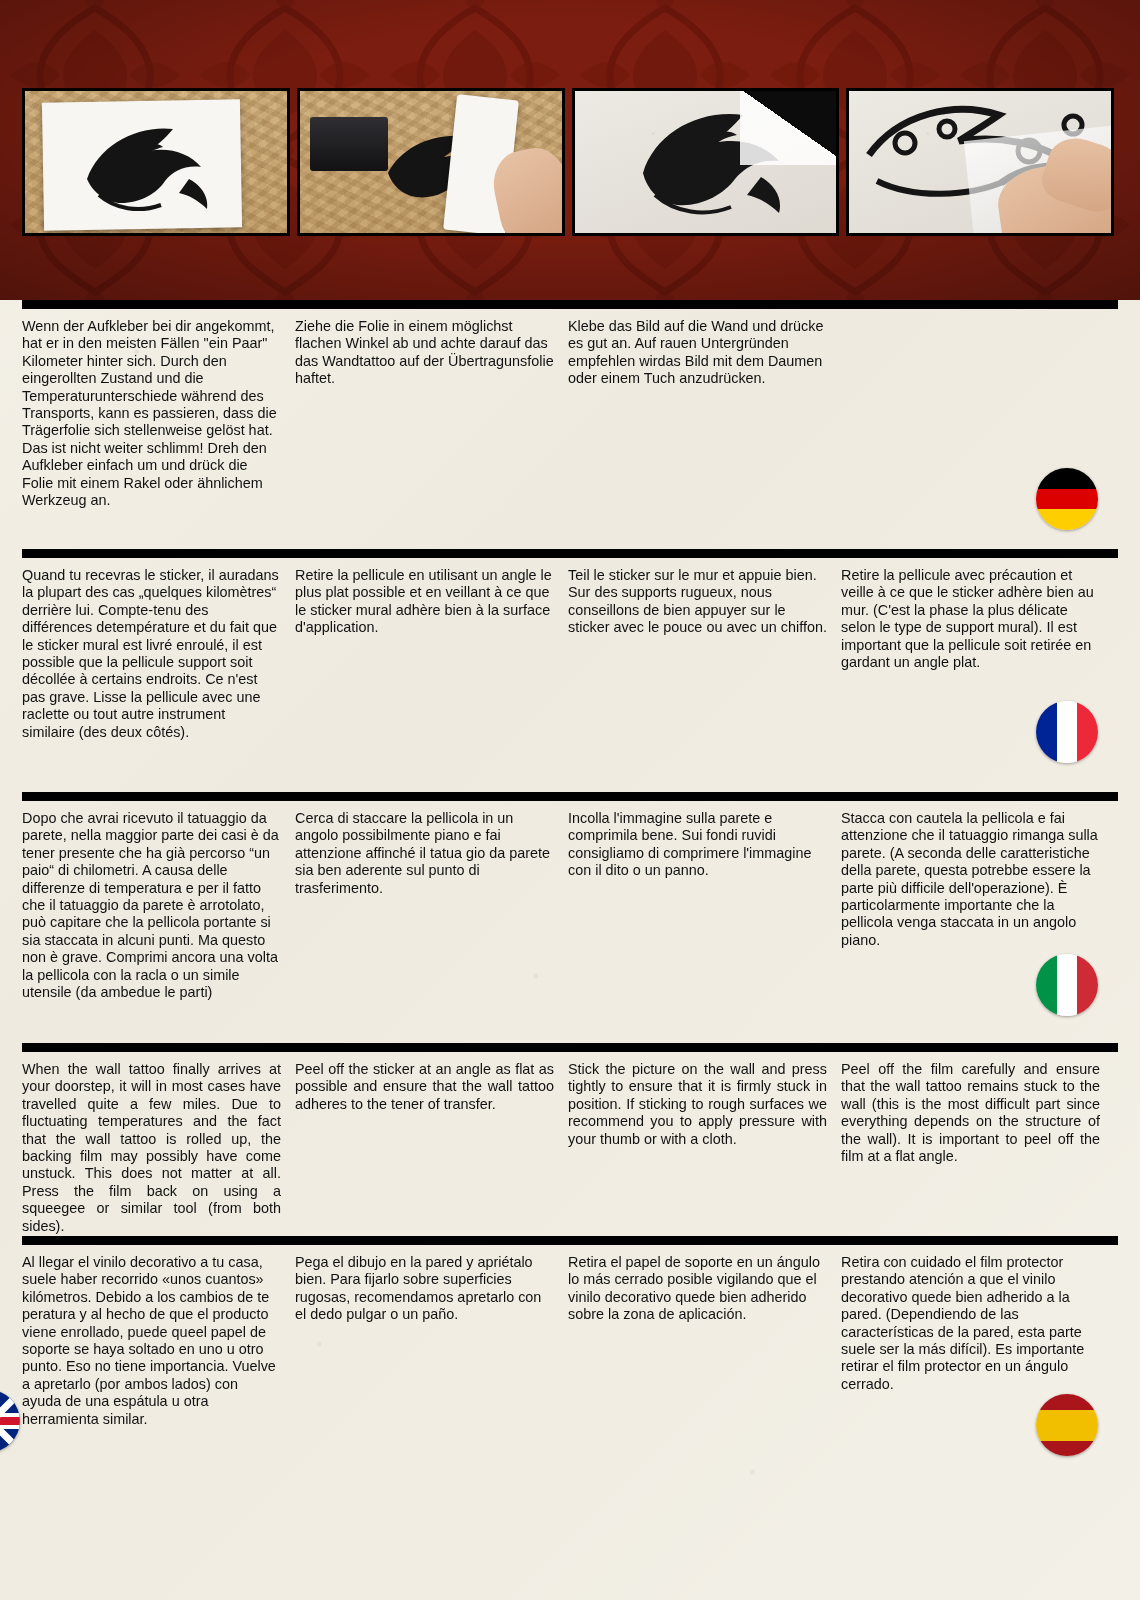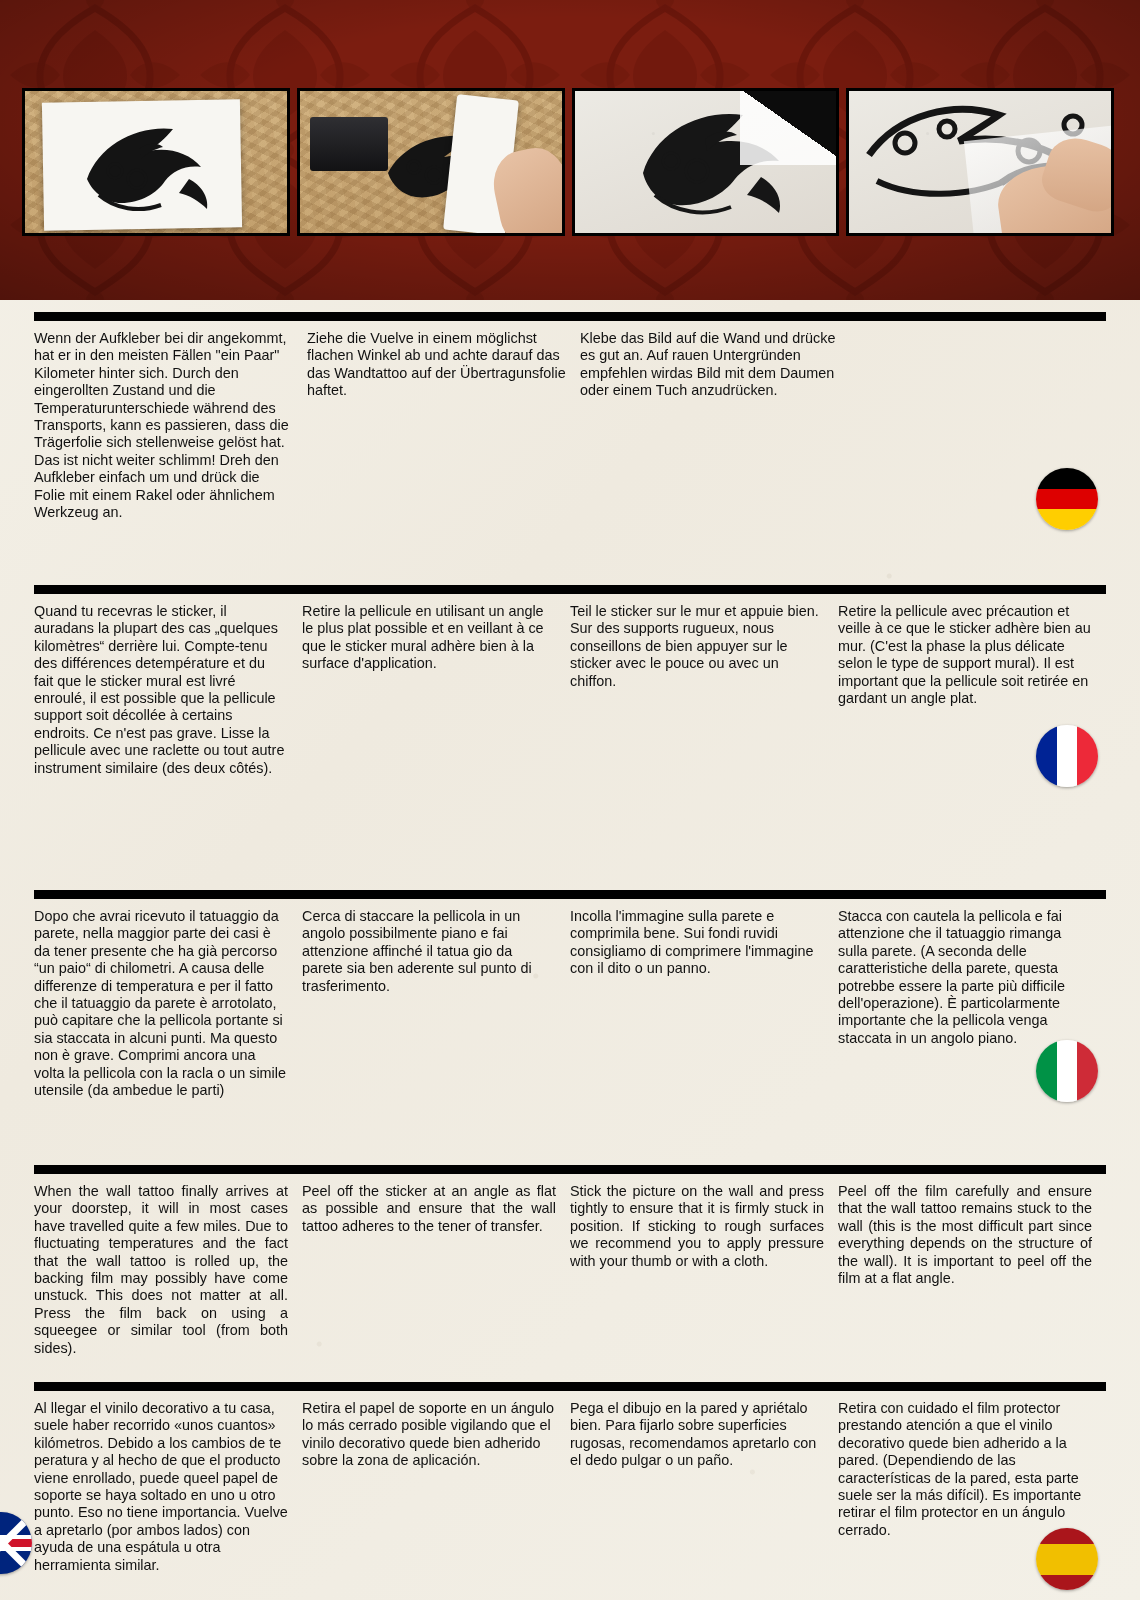--- a/index.html
+++ b/index.html
@@ -96,21 +96,21 @@
   }
 
   
   .sheet-area {
     position: absolute;
     left: 0; top: 300px;
     width: 1140px;
   }
   .lang-block {
     position: relative;
-    padding: 12px;
+    padding: 0;
   }
   .rule {
     height: 9px;
     background: #000;
     margin: 0 22px;
   }
   .cols {
     display: flex;
     gap: 0;
     padding: 9px 22px 0 22px;
@@ -225,21 +225,21 @@
 
 <div class="sheet-area">
 
   <div class="lang-block" style="height:249px;">
     <div class="rule"></div>
     <div class="cols">
       <div class="col">
           <p>Wenn der Aufkleber bei dir angekommt, hat er in den meisten Fällen "ein Paar" Kilometer hinter sich. Durch den eingerollten Zustand und die Temperaturunterschiede während des Transports, kann es passieren, dass die Trägerfolie sich stellenweise gelöst hat. Das ist nicht weiter schlimm! Dreh den Aufkleber einfach um und drück die Folie mit einem Rakel oder ähnlichem Werkzeug an.</p>
         </div>
       <div class="col">
-          <p>Ziehe die Vuelve in einem möglichst flachen Winkel ab und achte darauf das das Wandtattoo auf der Übertragunsfolie haftet.</p>
+          <p>Ziehe die Folie in einem möglichst flachen Winkel ab und achte darauf das das Wandtattoo auf der Übertragunsfolie haftet.</p>
         </div>
       <div class="col">
           <p>Klebe das Bild auf die Wand und drücke es gut an. Auf rauen Untergründen empfehlen wirdas Bild mit dem Daumen oder einem Tuch anzudrücken.</p>
         </div>
     </div>
     <div class="flag h" style="top:168px;">
       <div class="stripes">
           <div style="background:#000"></div>
           <div style="background:#dd0000"></div>
           <div style="background:#ffce00"></div>
@@ -265,21 +265,21 @@
     </div>
     <div class="flag" style="top:152px;">
       <div class="stripes">
           <div style="background:#002395"></div>
           <div style="background:#ffffff"></div>
           <div style="background:#ed2939"></div>
         </div>
     </div>
   </div>
 
-  <div class="lang-block" style="height:251px;margin-top:38px;">
+  <div class="lang-block" style="height:251px;">
     <div class="rule"></div>
     <div class="cols">
       <div class="col">
           <p>Dopo che avrai ricevuto il tatuaggio da parete, nella maggior parte dei casi è da tener presente che ha  già percorso “un paio“ di  chilometri. A causa delle differenze di temperatura e per il fatto che il tatuaggio  da parete è arrotolato, può capitare che la pellicola portante si sia staccata in  alcuni punti. Ma questo non è  grave. Comprimi ancora  una volta la pellicola con la  racla o un simile utensile  (da ambedue le parti)</p>
         </div>
       <div class="col">
           <p>Cerca di staccare la pellicola in un angolo possibilmente piano e fai attenzione affinché il tatua gio da parete sia ben aderente  sul punto di trasferimento.</p>
         </div>
       <div class="col">
           <p>Incolla l'immagine sulla parete e comprimila bene. Sui fondi ruvidi consigliamo di comprimere l'immagine con il dito o un panno.</p>
@@ -323,24 +323,24 @@
     </div>
   </div>
 
   <div class="lang-block" style="height:250px;">
     <div class="rule"></div>
     <div class="cols">
       <div class="col">
           <p>Al llegar el vinilo decorativo a tu casa, suele haber recorrido «unos cuantos» kilómetros. Debido a los cambios de te peratura y al hecho de que el producto viene enrollado, puede queel papel de soporte se haya soltado en uno u otro punto. Eso no tiene importancia. Vuelve a apretarlo (por ambos lados) con ayuda de una espátula u otra herramienta similar.</p>
         </div>
       <div class="col">
+          <p>Pega el dibujo en la pared y apriétalo bien. Para fijarlo sobre superficies rugosas, recomendamos apretarlo con el dedo pulgar o un paño.</p>
+        </div>
+      <div class="col">
           <p>Retira el papel de soporte en un ángulo lo más cerrado posible vigilando que el vinilo decorativo quede bien adherido sobre la zona de aplicación.</p>
-        </div>
-      <div class="col">
-          <p>Pega el dibujo en la pared y apriétalo bien. Para fijarlo sobre superficies rugosas, recomendamos apretarlo con el dedo pulgar o un paño.</p>
         </div>
       <div class="col">
           <p>Retira con cuidado el film protector prestando atención a que el vinilo decorativo quede bien adherido a la pared. (Dependiendo de las características de la pared, esta parte suele ser la más difícil). Es importante retirar el film protector en un ángulo cerrado.</p>
         </div>
     </div>
     <div class="flag h" style="top:158px;">
       <div class="stripes">
         <div style="background:#aa151b;flex:1"></div>
         <div style="background:#f1bf00;flex:2"></div>
         <div style="background:#aa151b;flex:1"></div>

